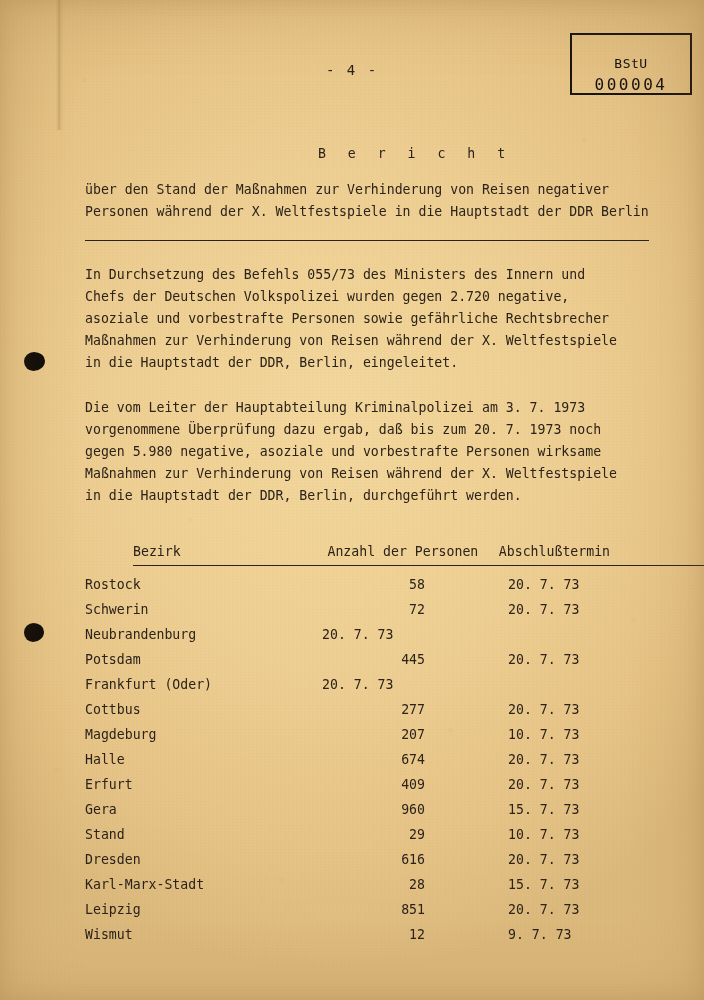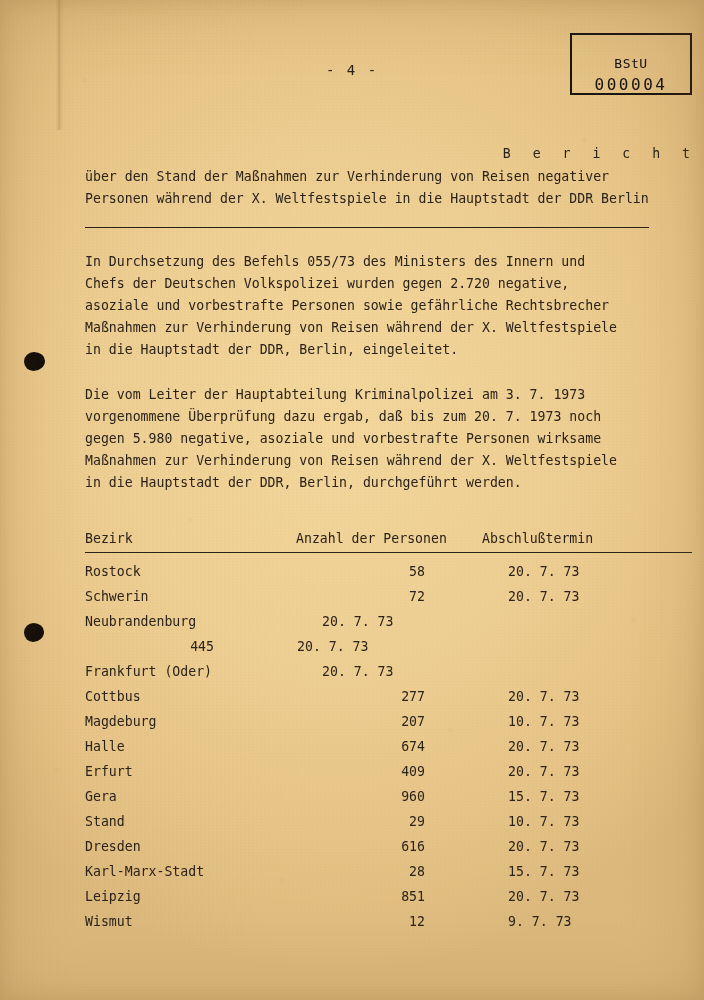--- a/index.html
+++ b/index.html
@@ -93,24 +93,24 @@
     position: absolute;
     left: 85px;
     top: 143px;
     width: 612px;
     font-size: 13.2px;
     line-height: 22px;
     color: #2b2219;
   }
 
   .doc-title {
-    text-align: right;
+    text-align: center;
     letter-spacing: 7px;
     padding-left: 48px;
-    margin-bottom: 1px;
+    margin-bottom: 14px;
   }
   .title-line-1 { white-space: nowrap; }
   .title-line-2 {
     white-space: nowrap;
     border-bottom: 1.6px solid #2b2219;
     display: inline-block;
     padding-bottom: 17px;
   }
 
   .para {
@@ -126,20 +126,21 @@
     display: flex;
     height: 25px;
     align-items: flex-start;
   }
   .c-bezirk { width: 211px; }
   .c-anzahl { width: 186px; text-align: right; padding-right: 57px; box-sizing: border-box; }
   .c-termin { width: 215px; padding-left: 26px; box-sizing: border-box; }
 
   #table-head {
     position: relative;
+    margin-left: 48px;
   }
   #table-head .t-row { height: 22px; }
   #head-rule {
     border-bottom: 1.6px solid #2b2219;
     width: 607px;
     margin-top: 2px;
     margin-bottom: 8px;
   }
 
   
@@ -209,20 +210,21 @@
           <div class="t-row">
             <div class="c-bezirk">Schwerin</div>
             <div class="c-anzahl">72</div>
             <div class="c-termin">20. 7. 73</div>
           </div>
           <div class="t-row">
             <div class="c-bezirk">Neubrandenburg</div>
             <div class="c-termin">20. 7. 73</div>
           </div>
           <div class="t-row">
+            <div class="c-bezirk">Potsdam</div>
             <div class="c-anzahl">445</div>
             <div class="c-termin">20. 7. 73</div>
           </div>
           <div class="t-row">
             <div class="c-bezirk">Frankfurt (Oder)</div>
             <div class="c-termin">20. 7. 73</div>
           </div>
           <div class="t-row">
             <div class="c-bezirk">Cottbus</div>
             <div class="c-anzahl">277</div>

